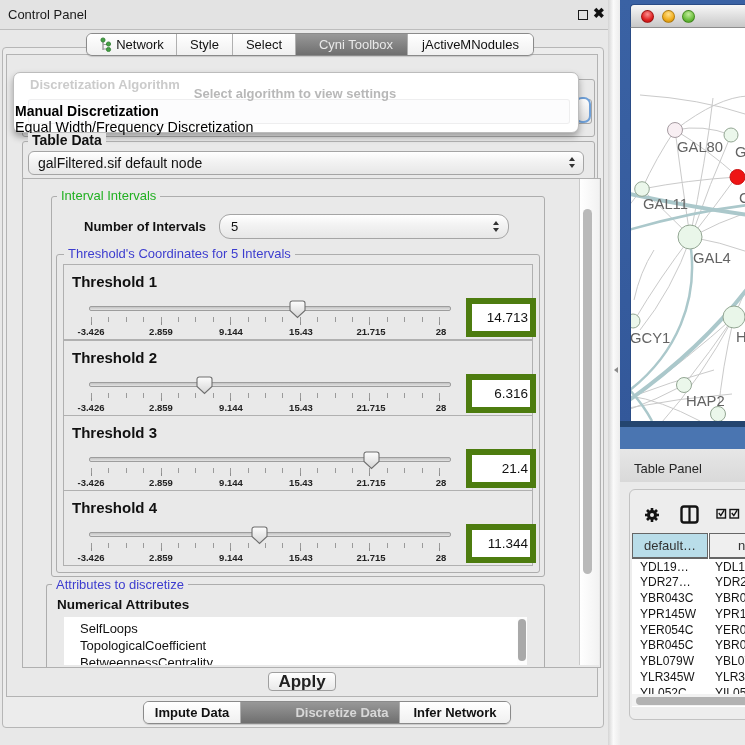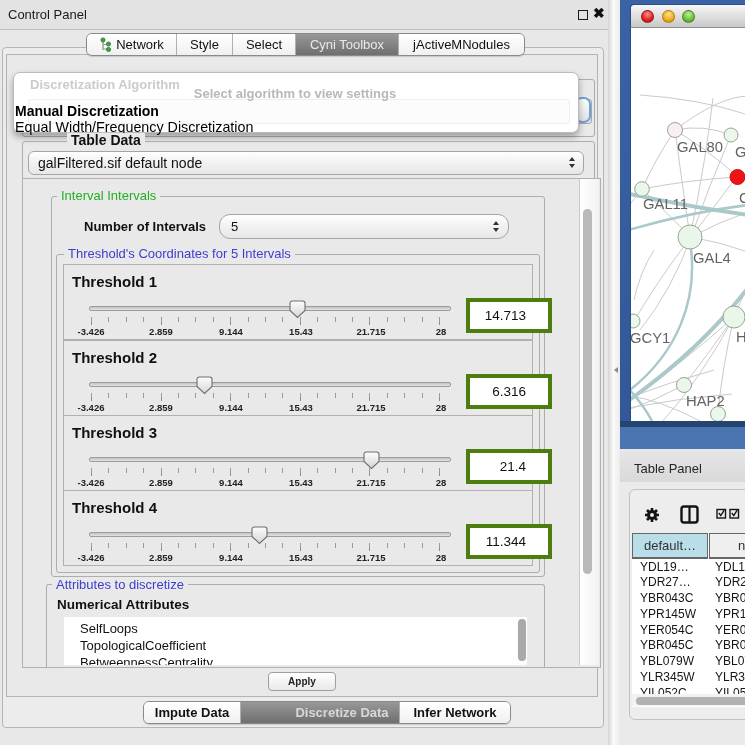--- a/index.html
+++ b/index.html
@@ -15,22 +15,22 @@
 .arr .d{width:0;height:0;border-left:3.5px solid transparent;border-right:3.5px solid transparent;border-top:4.5px solid #333;}
 .tbox{position:absolute;left:63px;width:468px;height:74px;border:1px solid #b0b0b0;background:#e9e9e9;}
 .tlabel{position:absolute;left:8px;top:8px;font-size:15px;font-weight:bold;color:#111;}
 .groove{position:absolute;left:25px;top:41px;width:360px;height:3px;background:linear-gradient(#c3c3c3,#e3e3e3);border:1px solid #9d9d9d;border-radius:2px;}
 .ticks{position:absolute;left:27px;top:52px;width:350px;height:5px;
  background:repeating-linear-gradient(90deg,#9a9a9a 0 1px,transparent 1px 17.4px);}
 .ticksM{position:absolute;left:27px;top:52px;width:350px;height:8px;
  background:repeating-linear-gradient(90deg,#8d8d8d 0 1px,transparent 1px 69.6px);}
 .tick-lbls{position:absolute;left:0;top:61px;width:468px;height:12px;font-size:9.5px;font-weight:bold;color:#222;}
 .tick-lbls span{position:absolute;transform:translateX(-50%);}
-.vbox{position:absolute;left:402px;top:33px;width:56px;height:27px;background:#fff;border:4px solid #4d7c0f;
- font-size:13.5px;text-align:right;line-height:27px;padding-right:22px;}
+.vbox{position:absolute;left:402px;top:33px;width:56px;height:27px;background:#fff;border:6px solid #4d7c0f;
+ font-size:13.5px;text-align:right;line-height:27px;padding-right:2px;}
 .seg{display:inline-block;height:21px;line-height:21px;font-size:13px;text-align:center;
  background:linear-gradient(#ffffff,#f0f0f0);color:#111;border-right:1px solid #b0b0b0;vertical-align:top;}
 .seg.sel{background:linear-gradient(#989898,#6f6f6f);color:#e9e9e9;}
 .tabwrap{position:absolute;border:1px solid #8a8a8a;border-radius:6px;overflow:hidden;height:21px;
  box-shadow:0 1px 1px rgba(0,0,0,0.15);}
 </style>
 </head>
 <body>
 <div id="app">
 
@@ -45,36 +45,36 @@
 <div class="abs" style="left:6px;top:54px;width:590px;height:641px;background:#e9e9e9;border:1px solid #b3b3b3;"></div>
 
 <div class="tabwrap" style="left:86px;top:33px;">
  <div class="seg" style="width:89px;"><svg width="14" height="15" style="vertical-align:-3px;margin-right:3px">
           <line x1="4" y1="3" x2="4" y2="13" stroke="#9a9a9a" stroke-width="1.4"></line>
           <line x1="4" y1="7.5" x2="9" y2="7.5" stroke="#9a9a9a" stroke-width="1.2"></line>
           <line x1="4" y1="12" x2="9" y2="12" stroke="#9a9a9a" stroke-width="1.2"></line>
           <circle cx="4" cy="3" r="2.1" fill="#45a045" stroke="#2c7a2c" stroke-width="0.8"></circle>
           <circle cx="9.5" cy="7" r="2.1" fill="#45a045" stroke="#2c7a2c" stroke-width="0.8"></circle>
           <circle cx="9.5" cy="12.5" r="2.1" fill="#45a045" stroke="#2c7a2c" stroke-width="0.8"></circle>
-        </svg>Network</div><div class="seg" style="width:55px;">Style</div><div class="seg" style="width:62px;">Select</div><div class="seg sel" style="width:102px;">Cyni Toolbox</div><div class="seg" style="width:125px;border-right:none;">jActiveMNodules</div>
+        </svg>Network</div><div class="seg" style="width:55px;">Style</div><div class="seg" style="width:62px;">Select</div><div class="seg sel" style="width:102px;padding-left:9px;">Cyni Toolbox</div><div class="seg" style="width:125px;border-right:none;">jActiveMNodules</div>
 </div>
 
 <div class="grp" style="left:22px;top:79px;width:571px;height:56px;"></div>
 <div class="combo" style="left:28px;top:99px;width:562px;height:23px;"></div>
 <div class="abs" style="left:575px;top:97px;width:12px;height:22px;border:2.5px solid #6fa0d8;border-radius:7px;background:linear-gradient(#fdfdfd,#e2e2e2);"></div>
 
 <div class="abs" style="left:13px;top:72px;width:564px;height:59px;background:#fff;border:1px solid #bcbcbc;border-radius:7px;box-shadow:0 4px 7px rgba(0,0,0,0.32);"></div>
 <div class="abs" style="left:28px;top:99px;width:540px;height:23px;border:1px solid rgba(165,165,165,0.16);border-radius:3px;background:rgba(228,232,238,0.12);"></div>
 <div class="abs" style="left:30px;top:77px;font-size:13px;font-weight:bold;color:#cbcbcb;">Discretization Algorithm</div>
 <div class="abs" style="left:13px;top:86px;width:564px;text-align:center;font-size:13px;font-weight:bold;color:#b8b8b8;">Select algorithm to view settings</div>
 <div class="abs" style="left:15px;top:119px;font-size:14.3px;color:#000;">Equal Width/Frequency Discretization</div>
 <div class="abs" style="left:15px;top:103px;font-size:14px;font-weight:bold;color:#000;">Manual Discretization</div>
 
 <div class="grp" style="left:22px;top:141px;width:571px;height:37px;"></div>
-<div class="gtitle" style="left:28px;top:133px;font-size:14px;margin-left:39px;">Table Data</div>
+<div class="gtitle" style="left:28px;top:133px;font-size:14px;">Table Data</div>
 <div class="combo" style="left:28px;top:151px;width:554px;height:22px;border-radius:6px;">
   <div class="ctext" style="line-height:22px;font-size:14px;">galFiltered.sif default node</div>
   <div class="arr" style="top:5px;">
         <div class="u"></div>
         <div class="d"></div>
       </div>
 </div>
 
 <div class="abs" style="left:22px;top:178px;width:577px;height:488px;background:#e9e9e9;border:1px solid #b0b0b0;"></div>
 <div class="abs" style="left:579px;top:179px;width:19px;height:486px;background:linear-gradient(90deg,#ffffff,#f2f2f2);border-left:1px solid #c9c9c9;"></div>
@@ -177,21 +177,21 @@
 
 <div class="grp" style="left:46px;top:584px;width:497px;height:82px;border-radius:3px 3px 0 0;border-bottom:none;"></div>
 <div class="gtitle" style="left:52px;top:578px;color:#3d3dcf;font-weight:normal;">Attributes to discretize</div>
 <div class="abs" style="left:57px;top:597px;font-size:13.5px;font-weight:bold;">Numerical Attributes</div>
 <div class="abs" style="left:64px;top:617px;width:453px;height:48px;background:#fff;overflow:hidden;">
   <div style="font-size:13px;padding:3px 0 0 16px;line-height:17px;">SelfLoops<br>TopologicalCoefficient<br>BetweennessCentrality</div>
 </div>
 <div class="abs" style="left:517px;top:617px;width:10px;height:48px;background:#fdfdfd;"></div>
 <div class="abs" style="left:518px;top:619px;width:8px;height:42px;background:#a9a9a9;border-radius:4px;"></div>
 
-<div class="abs" style="left:268px;top:672px;width:66px;height:17px;background:linear-gradient(#ffffff,#e9e9e9);border:1px solid #9f9f9f;border-radius:4px;font-size:10px;font-weight:bold;text-align:center;line-height:17px;color:#222;">Apply</div>
+<div class="abs" style="left:268px;top:672px;width:66px;height:17px;background:linear-gradient(#ffffff,#e9e9e9);border:1px solid #9f9f9f;border-radius:4px;font-size:17px;font-weight:bold;text-align:center;line-height:17px;color:#222;">Apply</div>
 
 <div class="tabwrap" style="left:143px;top:701px;">
  <div class="seg" style="width:96px;font-weight:bold;">Impute Data</div><div class="seg sel" style="width:114px;font-weight:bold;color:#d8d8d8;padding-left:44px;">Discretize Data</div><div class="seg" style="width:110px;border-right:none;font-weight:bold;">Infer Network</div>
 </div>
 
 <div class="abs" style="left:608px;top:0;width:12px;height:745px;background:linear-gradient(90deg,#d4d4d4,#fafafa 45%,#ececec);"></div>
 <div class="abs" style="left:614px;top:367px;width:0;height:0;border-top:3px solid transparent;border-bottom:3px solid transparent;border-right:4px solid #8a8a8a;"></div>
 
 <div class="abs" style="left:620px;top:0;width:125px;height:449px;background:#4a75b1;"></div>
 <div class="abs" style="left:620px;top:0;width:125px;height:427px;background:linear-gradient(#3a62a4,#33589a);"></div>

